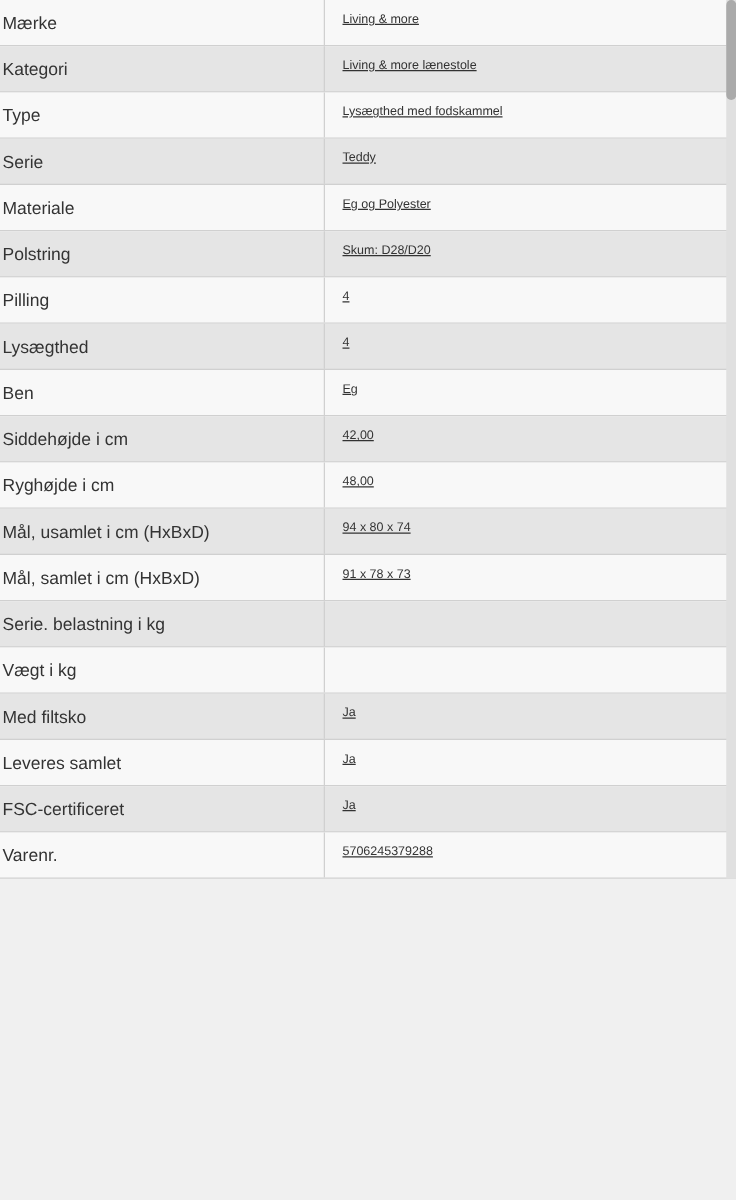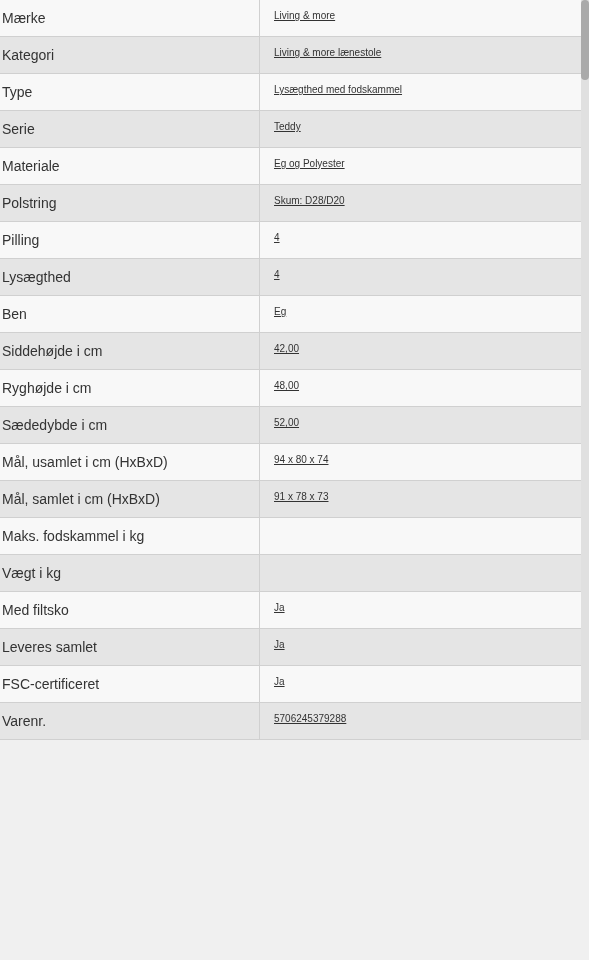--- a/index.html
+++ b/index.html
@@ -106,33 +106,29 @@
       </div>
       <div class="table-row">
         <div class="cell-label">Siddehøjde i cm</div>
         <div class="cell-value">42,00</div>
       </div>
       <div class="table-row">
         <div class="cell-label">Ryghøjde i cm</div>
         <div class="cell-value">48,00</div>
       </div>
       <div class="table-row">
-        <div class="cell-label">Sædedybde i cm</div>
-        <div class="cell-value">52,00</div>
-      </div>
-      <div class="table-row">
         <div class="cell-label">Mål, usamlet i cm (HxBxD)</div>
         <div class="cell-value">94 x 80 x 74</div>
       </div>
       <div class="table-row">
         <div class="cell-label">Mål, samlet i cm (HxBxD)</div>
         <div class="cell-value">91 x 78 x 73</div>
       </div>
       <div class="table-row">
-        <div class="cell-label">Maks. fodskammel i kg</div>
+        <div class="cell-label">Serie. belastning i kg</div>
       </div>
       <div class="table-row">
         <div class="cell-label">Vægt i kg</div>
       </div>
       <div class="table-row">
         <div class="cell-label">Med filtsko</div>
         <div class="cell-value">Ja</div>
       </div>
       <div class="table-row">
         <div class="cell-label">Leveres samlet</div>

